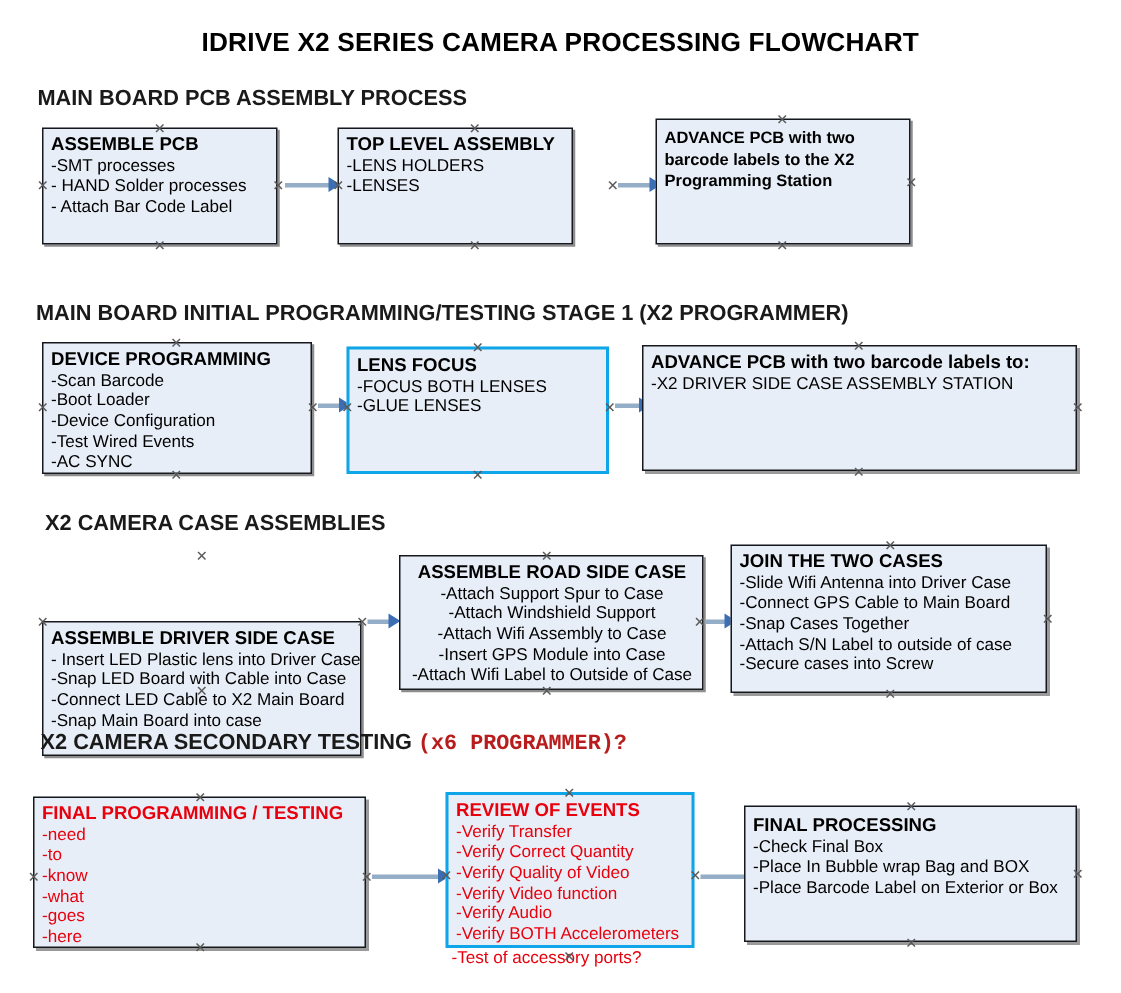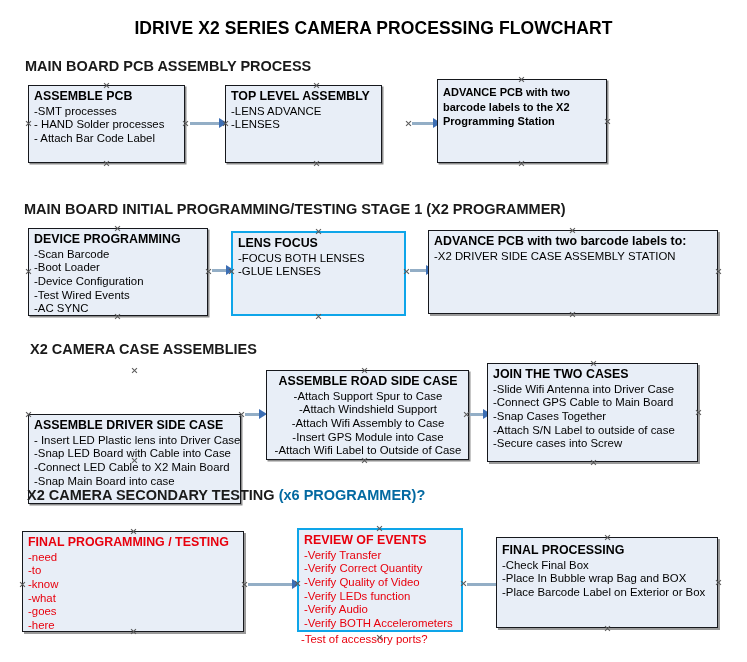--- a/index.html
+++ b/index.html
@@ -35,21 +35,22 @@
   }
 
   .section-heading {
     position: absolute;
     font-size: 14.5px;
     font-weight: bold;
     color: #1a1a1a;
     white-space: nowrap;
   }
   .section-heading .accent {
-    color: #0369a1;
+    color: #b91c1c;
+    font-family: Liberation Mono, monospace;
   }
 
   
   .pbox {
     position: absolute;
     background: #e8eef7;
     border: 1px solid #16181d;
     box-sizing: border-box;
     box-shadow: 1.5px 1.5px 0 0 #8d8d8d;
     padding: 3px 4px 2px 5px;
@@ -149,21 +150,21 @@
   <div class="handle" style="left:103px; top:82px;"></div>
   <div class="handle" style="left:25px; top:120px;"></div>
   <div class="handle" style="left:182px; top:120px;"></div>
   <div class="handle" style="left:103px; top:160px;"></div>
 
   <div class="conn" style="left:190px; top:122px; width:32px;"></div>
   <div class="arrowhead" style="left:219px; top:118px;"></div>
 
   <div class="pbox" style="left:225px; top:85px; width:157px; height:78px;">
     <div class="btitle">TOP LEVEL ASSEMBLY</div>
-    <div class="bline">-LENS ADVANCE</div>
+    <div class="bline">-LENS HOLDERS</div>
     <div class="bline">-LENSES</div>
   </div>
   <div class="handle" style="left:313px; top:82px;"></div>
   <div class="handle" style="left:222px; top:120px;"></div>
   <div class="handle" style="left:405px; top:120px;"></div>
   <div class="handle" style="left:313px; top:160px;"></div>
 
   <div class="conn" style="left:412px; top:122px; width:25px;"></div>
   <div class="arrowhead" style="left:433px; top:118px;"></div>
 
@@ -280,21 +281,21 @@
   <div class="handle" style="left:130px; top:628px;"></div>
 
   <div class="conn" style="left:248px; top:583px; width:48px;"></div>
   <div class="arrowhead" style="left:292px; top:579px;"></div>
 
   <div class="pbox red gray-border" style="left:297px; top:528px; width:166px; height:104px;">
     <div class="btitle">REVIEW OF EVENTS</div>
     <div class="bline">-Verify Transfer</div>
     <div class="bline">-Verify Correct Quantity</div>
     <div class="bline">-Verify Quality of Video</div>
-    <div class="bline">-Verify LEDs function</div>
+    <div class="bline">-Verify Video function</div>
     <div class="bline">-Verify Audio</div>
     <div class="bline">-Verify BOTH Accelerometers</div>
   </div>
   <div class="overflow-line" style="left:301px; top:633px;">-Test of accessory ports?</div>
   <div class="handle" style="left:376px; top:525px;"></div>
   <div class="handle" style="left:294px; top:580px;"></div>
   <div class="handle" style="left:460px; top:580px;"></div>
   <div class="handle" style="left:376px; top:634px;"></div>
 
   <div class="conn" style="left:467px; top:583px; width:42px;"></div>

